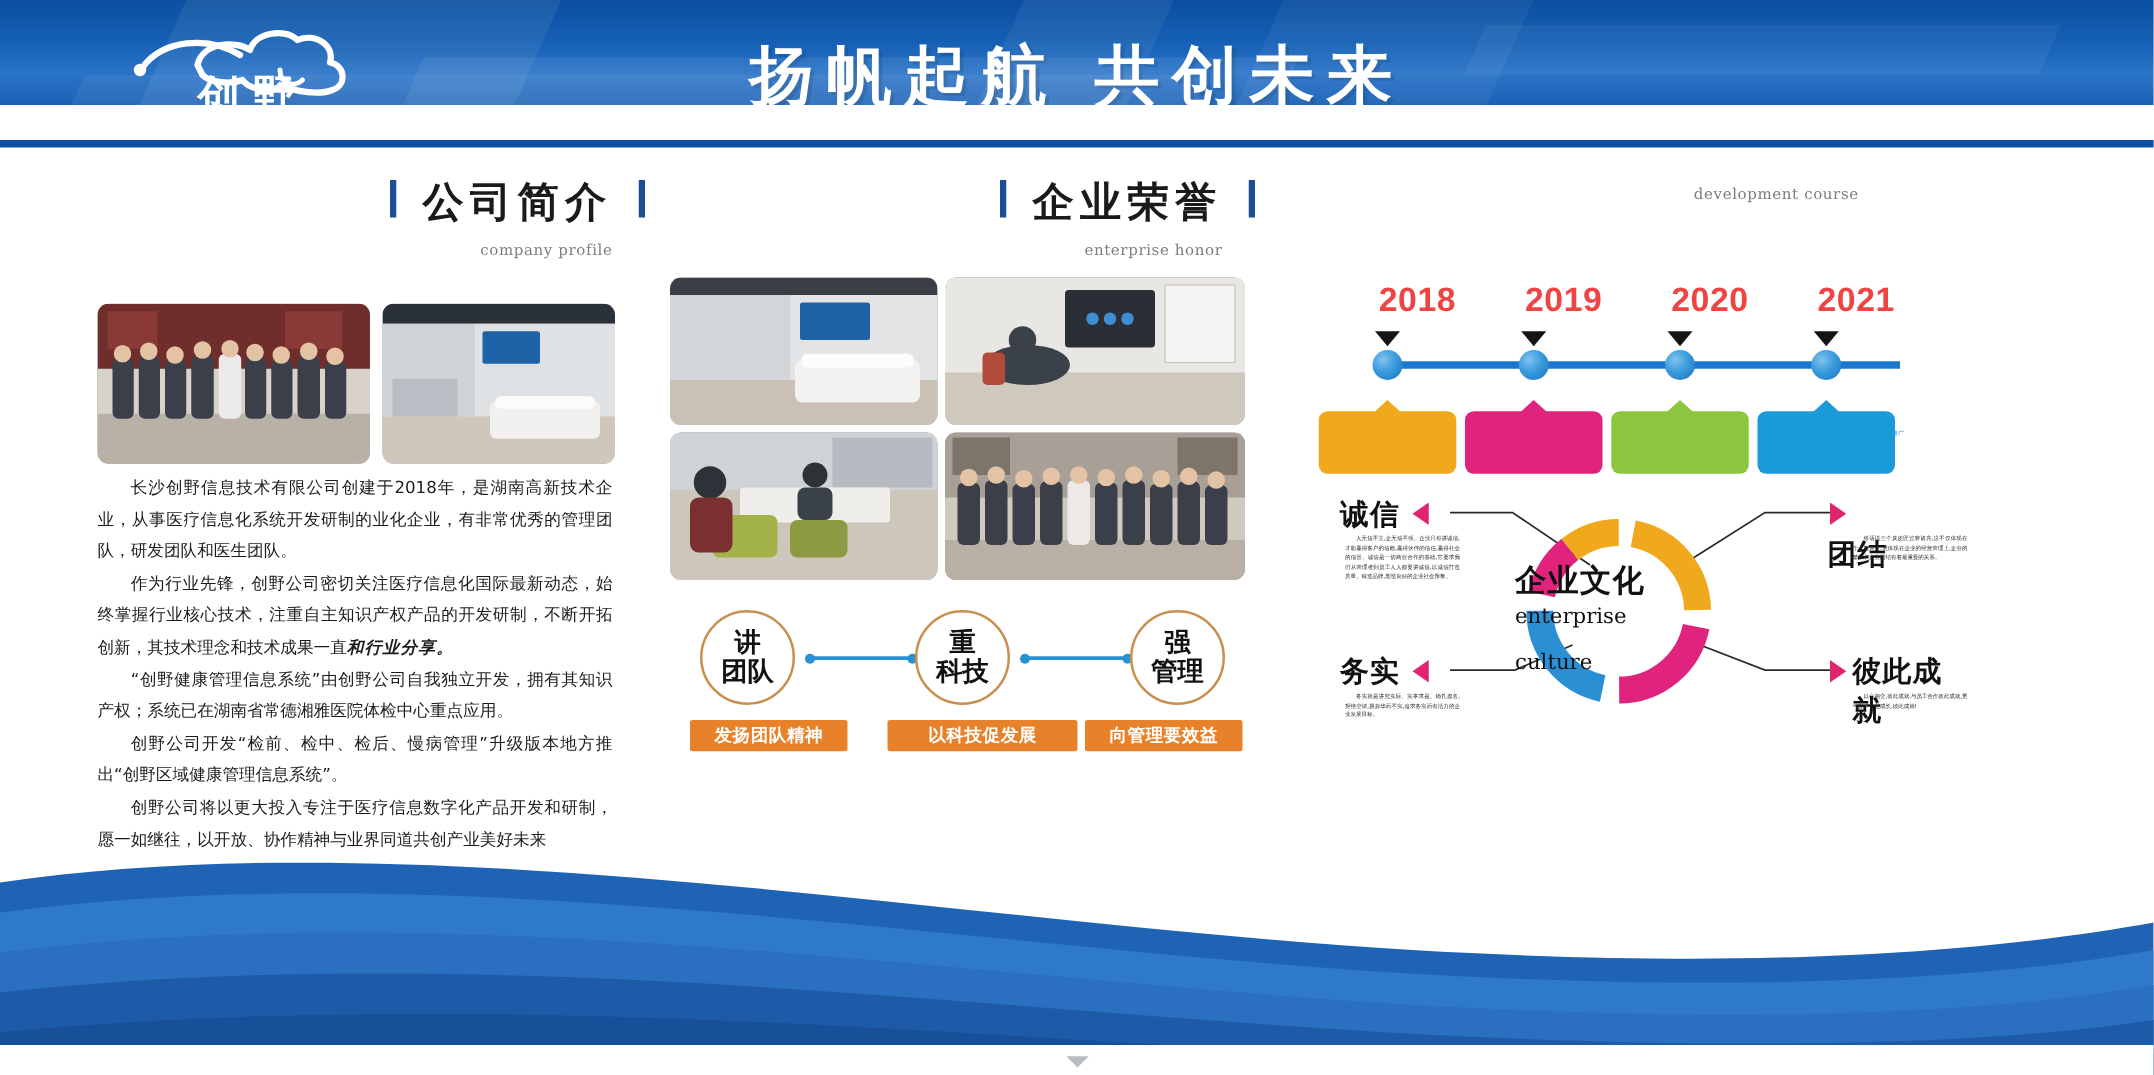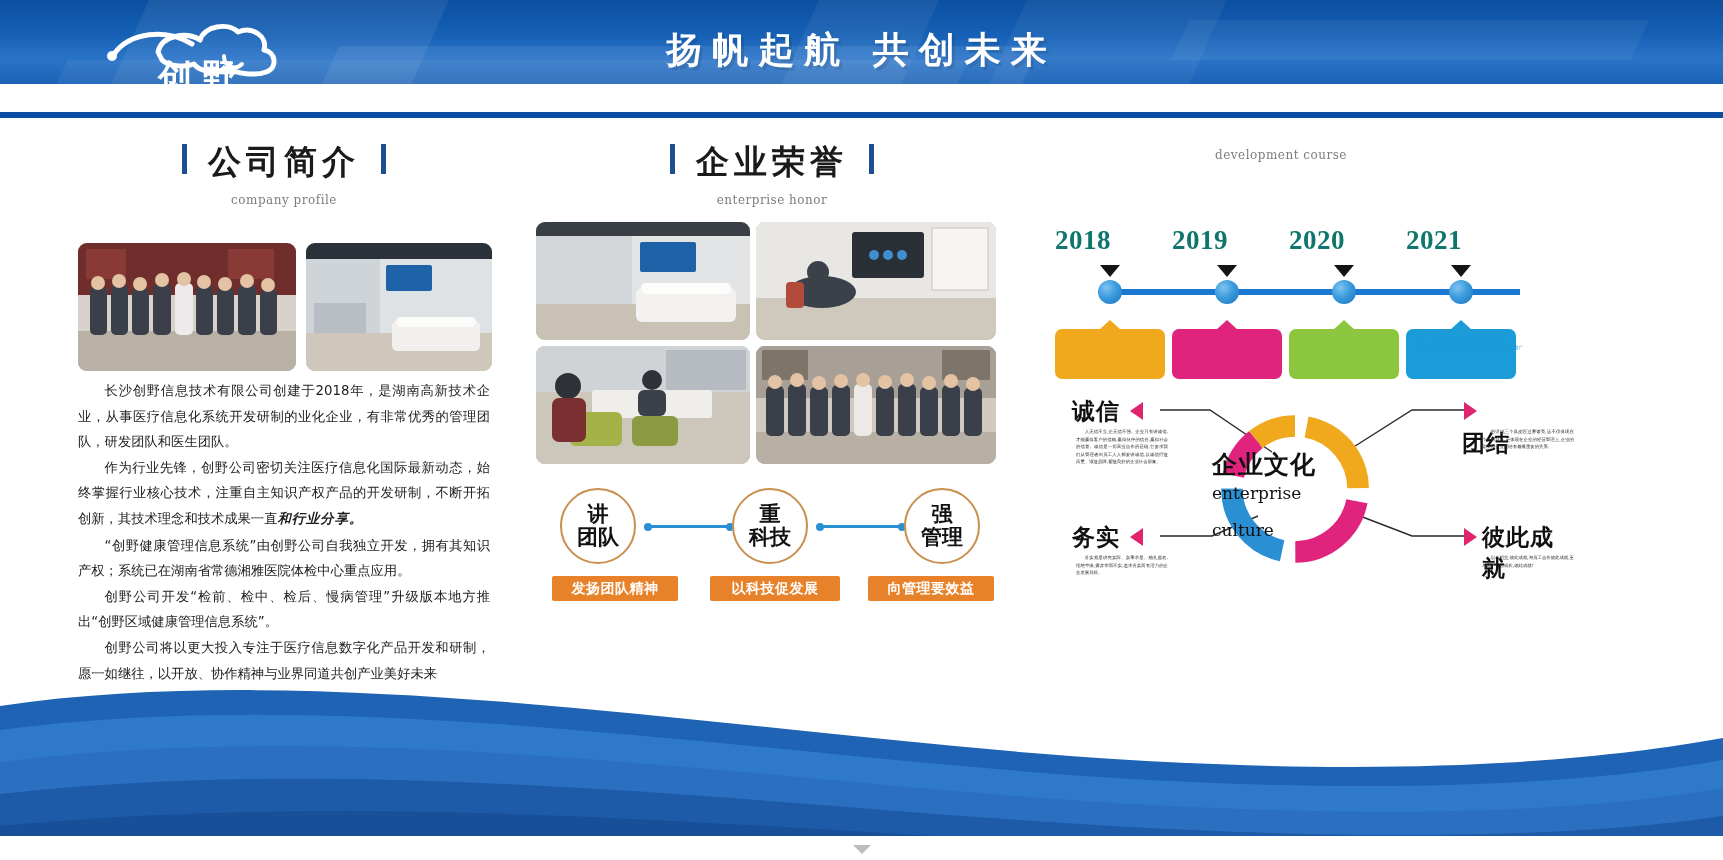--- a/index.html
+++ b/index.html
@@ -37,31 +37,31 @@
     font-size: 34px; font-weight: 700; color: #fff; letter-spacing: 10px;
   }
   .logo-en {
     position: absolute; left: 66px; top: 84px;
     font-size: 12px; font-weight: 700; color: #fff; letter-spacing: 3.5px;
   }
 
   .hdr-title {
     position: absolute; left: 0; top: 26px; width: 1723px; text-align: center;
     font-family: "DejaVu Sans", sans-serif;
-    font-size: 36px; font-weight: 700; color: #ffffff;
+    font-size: 52px; font-weight: 700; color: #ffffff;
     letter-spacing: 10px;
     text-shadow: 3px 3px 0 rgba(0,0,0,0.10);
   }
   .hdr-rule {
     position: absolute; left: 0; top: 112px; width: 1723px; height: 6px;
     background: #0a4fa3;
   }
 
   
-  .sec-head { position: absolute; text-align: center; }
+  .sec-head { position: absolute; text-align: right; }
   .sec-cn {
     font-family: "DejaVu Sans", sans-serif;
     font-size: 33px; font-weight: 700; color: #1a1a1a; letter-spacing: 5px;
     display: inline-block; position: relative;
   }
   .sec-cn .bar {
     position: absolute; top: 4px; width: 5px; height: 30px; background: #1b4f91;
   }
   .sec-cn .bar-l { left: -26px; }
   .sec-cn .bar-r { right: -26px; }
@@ -112,23 +112,23 @@
     position: absolute; height: 25px; background: #e8822a; color: #fff;
     font-family: "DejaVu Sans", sans-serif;
     font-size: 14px; font-weight: 700;
     display: flex; align-items: center; justify-content: center;
     border-radius: 2px; letter-spacing: 0.5px;
   }
 
   
   .tl { position: absolute; left: 1050px; top: 225px; width: 490px; height: 150px; }
   .tl-year {
-    position: absolute; top: 0; width: 110px; text-align: left;
-    font-family: Liberation Serif, serif;
-    font-size: 27px; font-weight: 700; color: #0f766e; letter-spacing: 0.5px;
+    position: absolute; top: 0; width: 110px; text-align: right;
+    font-family: Liberation Sans, sans-serif;
+    font-size: 27px; font-weight: 700; color: #ef4444; letter-spacing: 0.5px;
   }
   .tl-caret {
     position: absolute; top: 40px; width: 0; height: 0;
     border-left: 10px solid transparent; border-right: 10px solid transparent;
     border-top: 12px solid #141414;
   }
   .tl-line { position: absolute; left: 58px; top: 64px; width: 412px; height: 6px; background: #1a78d2; }
   .tl-dot {
     position: absolute; top: 55px; width: 24px; height: 24px; border-radius: 50%;
     background: radial-gradient(circle at 35% 32%, #7fc3ef 0%, #3a9bdc 45%, #1c72bd 100%);
@@ -389,21 +389,21 @@
     </div>
     <div class="conn" style="left:260px; width:82px;"></div>
     <div class="circ" style="left:344px; top:0;">
       <span>强</span>
       <span>管理</span>
     </div>
   </div>
 
   <div class="tag-row">
     <div class="tag" style="left:0; width:126px;">发扬团队精神</div>
-    <div class="tag" style="left:158px; width:130px;">以科技促发展</div>
+    <div class="tag" style="left:158px; width:152px;">以科技促发展</div>
     <div class="tag" style="left:316px; width:126px;">向管理要效益</div>
   </div>
 
   <div class="tl">
     <div class="tl-line"></div>
 
     <div class="tl-year" style="left:5px;">2018</div>
     <div class="tl-caret" style="left:50px;"></div>
     <div class="tl-dot" style="left:48px;"></div>
     <div class="tl-box" style="left:5px; color:#f0a81d; background:#f0a81d;">

